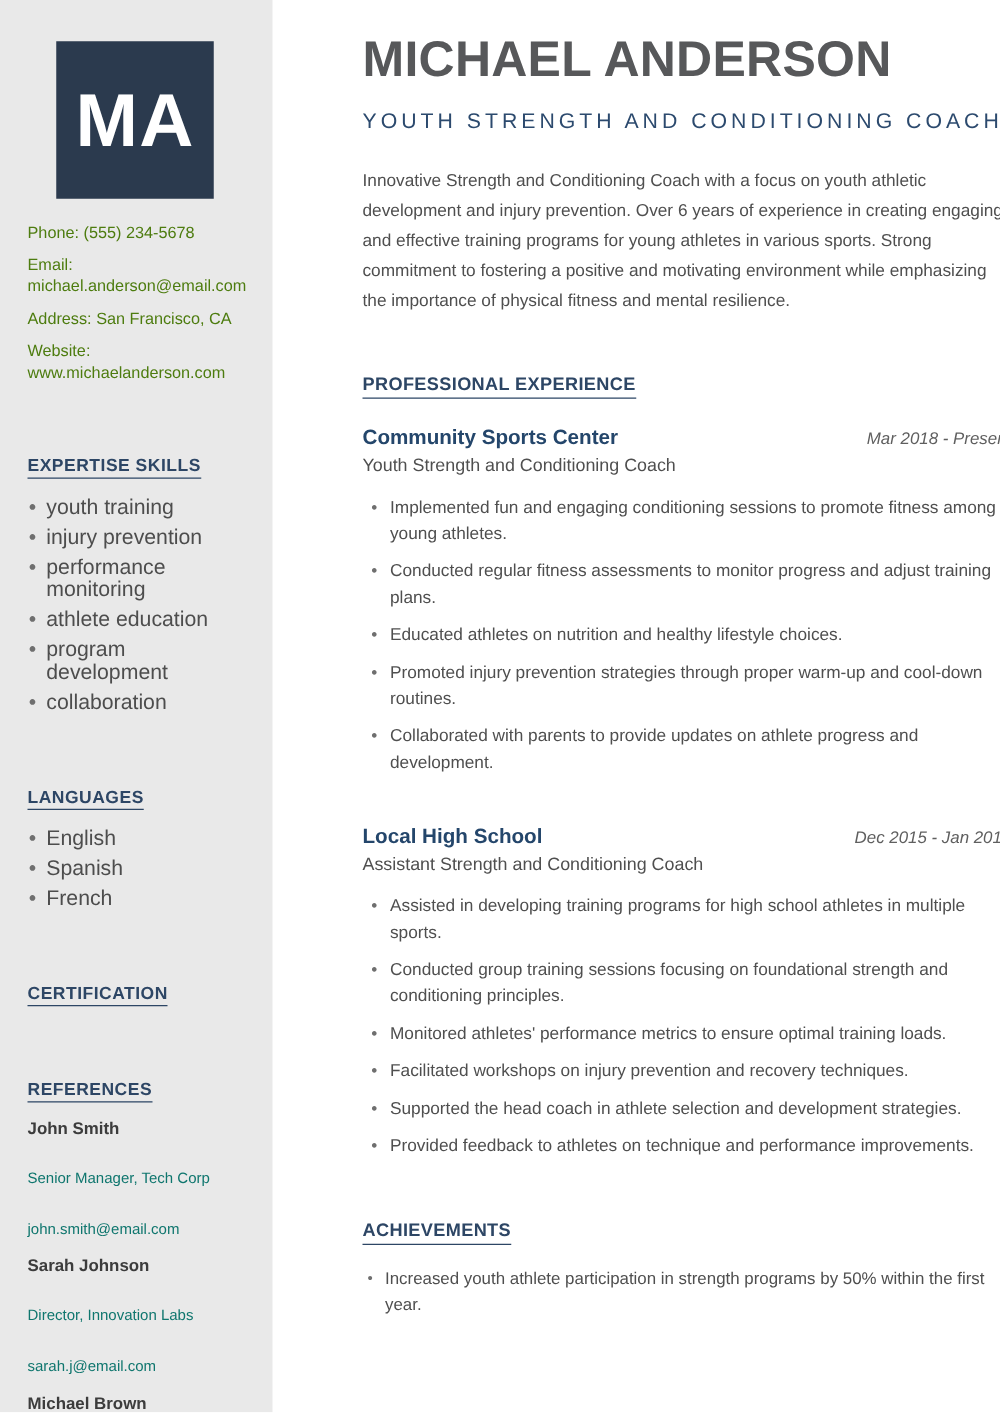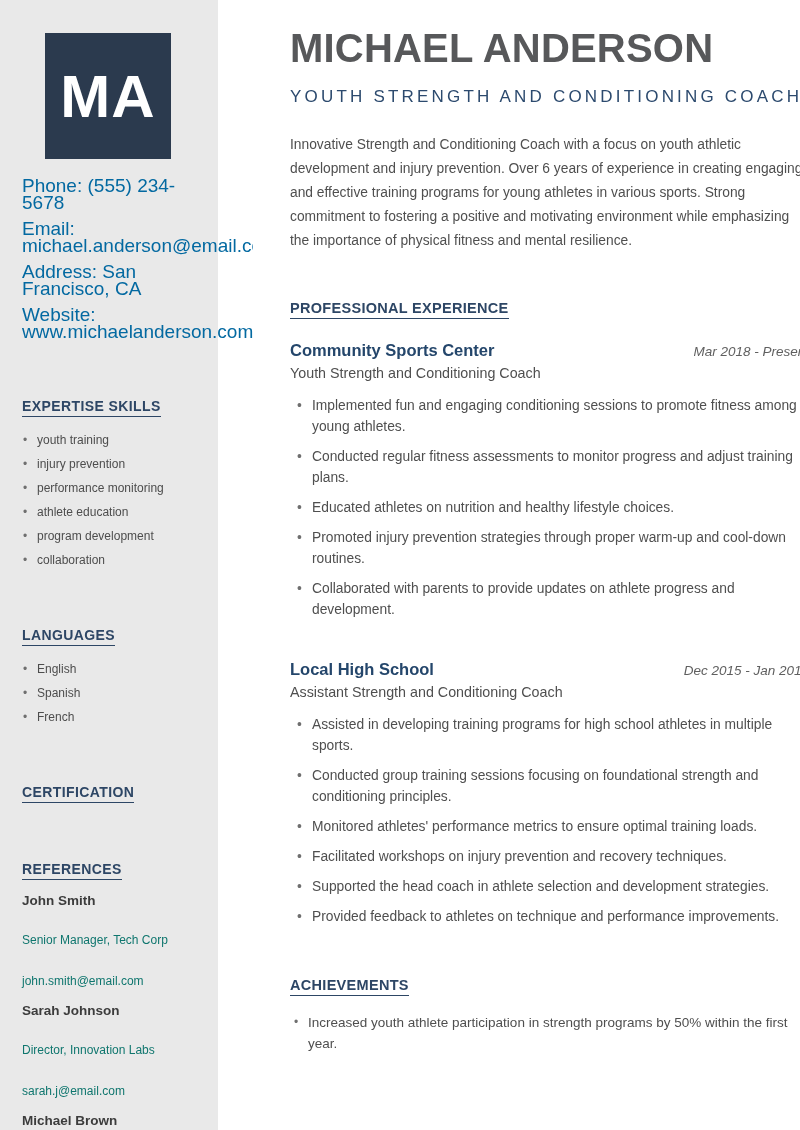--- a/index.html
+++ b/index.html
@@ -5,27 +5,27 @@
   * { box-sizing: border-box; margin: 0; padding: 0; }
   html, body { background: #ffffff; }
   body { width: 800px; height: 1130px; font-family: "Liberation Sans", sans-serif; position: relative; }
   .page { position: relative; width: 800px; height: 1130px; background: #ffffff; overflow: hidden; }
 
   
   .sidebar { position: absolute; left: 0; top: 0; width: 218px; height: 1130px; background: #e9e9e9; padding: 33px 24px 0 22px; }
   .avatar { width: 126px; height: 126px; background: #2b3a4e; margin: 0 auto; display: flex; align-items: center; justify-content: center; }
   .avatar-text { color: #ffffff; font-size: 60px; font-weight: 700; letter-spacing: 1px; }
   .contact { margin-top: 18px; }
-  .contact-line { font-size: 19px; color: #0369a1; line-height: 17px; margin-bottom: 9px; }
+  .contact-line { font-size: 13px; color: #4d7c0f; line-height: 17px; margin-bottom: 9px; }
 
   .side-heading { margin-top: 42px; font-size: 14px; font-weight: 700; color: #2d4665; letter-spacing: 0.4px; }
   .side-heading .hl, .sec-heading .hl { display: inline-block; padding-bottom: 2px; border-bottom: 1.5px solid currentColor; margin-top: 16px; }
 
   ul.side-list { list-style: none; margin-top: 14px; }
-  ul.side-list li { position: relative; padding-left: 15px; font-size: 12px; color: #4d4d4d; line-height: 18px; margin-bottom: 6px; }
+  ul.side-list li { position: relative; padding-left: 15px; font-size: 17px; color: #4d4d4d; line-height: 18px; margin-bottom: 6px; }
   ul.side-list li::before { content: "•"; position: absolute; left: 1px; top: 0; color: #6f6f6f; }
   ul.side-list.tight li { margin-bottom: 6px; }
   ul.side-list.cert li { line-height: 18px; }
 
   .ref-block { margin-top: 13px; }
   .ref-name { font-size: 13.5px; font-weight: 700; color: #3c3c3c; margin-bottom: 3px; }
   .ref-sub { font-size: 12px; color: #0f766e; line-height: 17px; margin-top: 24px; }
 
   
   .main { position: absolute; left: 253px; top: 0; width: 589px; height: 1130px; background: #ffffff; padding: 26px 33px 0 37px; }

